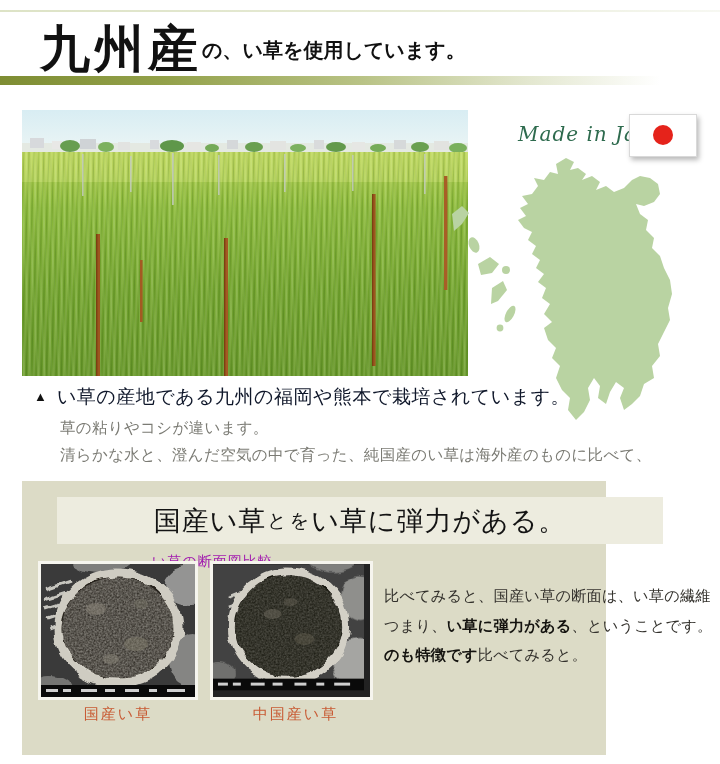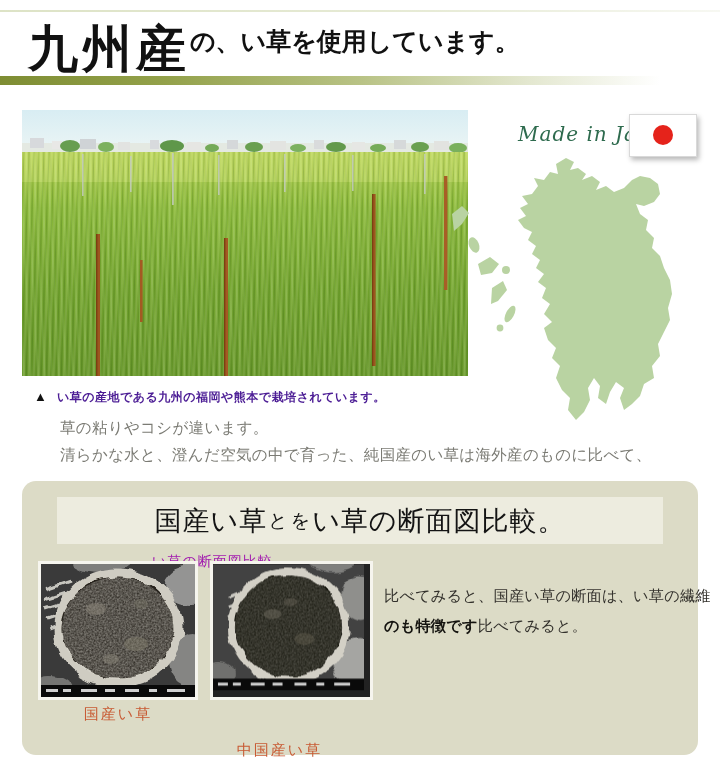--- a/index.html
+++ b/index.html
@@ -4,61 +4,61 @@
 <style>
   html,body{margin:0;padding:0;background:#ffffff;}
   #page{
     position:relative;width:720px;height:764px;margin:0 auto;
     background:#ffffff;overflow:hidden;
     font-family:"Liberation Sans","DejaVu Sans",sans-serif;
   }
   
   .top-rule{position:absolute;left:0;top:10px;width:720px;height:2px;
     background:linear-gradient(to right,#dde3c6 0%,#e7ebd6 60%,#f7f8f2 100%);}
-  .page-title{position:absolute;left:28px;top:14px;width:640px;height:62px;
+  .page-title{position:absolute;left:40px;top:14px;width:640px;height:62px;
     font-family:"DejaVu Serif","Liberation Serif",serif;color:#111;
     display:flex;align-items:flex-end;white-space:nowrap;}
   .title-main{font-size:50px;font-weight:600;letter-spacing:4px;line-height:1.1;}
-  .title-sub{font-size:25px;font-weight:600;letter-spacing:0;padding-bottom:18px;}
+  .title-sub{font-size:20px;font-weight:600;letter-spacing:0;padding-bottom:12px;}
   .accent-bar{position:absolute;left:0;top:76px;width:660px;height:9px;
     background:linear-gradient(to right,#7e8d33 0%,#93a14a 25%,#b9c386 55%,#e3e7cf 80%,#ffffff 100%);}
   
   .field-photo{position:absolute;left:22px;top:110px;width:446px;height:266px;overflow:hidden;}
   .made-in-japan{position:absolute;left:518px;top:122px;width:112px;
     font-family:"DejaVu Serif","Liberation Serif",serif;font-style:italic;
     font-size:20px;color:#2e6b4e;letter-spacing:1px;white-space:nowrap;}
   .japan-flag{position:absolute;left:629px;top:114px;width:66px;height:41px;
     background:#ffffff;border:1px solid #d9d9d9;
     box-shadow:2px 3px 5px rgba(0,0,0,0.28);}
   .japan-flag .sun{position:absolute;left:23px;top:10px;width:20px;height:20px;
     border-radius:50%;background:#e5231b;}
   .kyushu-map{position:absolute;left:448px;top:152px;width:262px;height:282px;}
   
   .origin-heading-row{position:absolute;left:34px;top:386px;width:650px;
     display:flex;align-items:flex-start;}
   .tri-icon{font-size:13px;color:#111;margin-right:10px;line-height:22px;}
-  .origin-heading{font-size:12px;font-weight:bold;color:#4c1d95;line-height:22px;letter-spacing:0.5px;}
+  .origin-heading{font-size:19px;font-weight:normal;color:#0f172a;line-height:22px;letter-spacing:0.5px;}
   .origin-body{position:absolute;left:60px;top:414px;width:620px;
     font-size:15.5px;color:#7b7b74;line-height:27px;letter-spacing:0.3px;}
   
-  .comparison-section{position:absolute;left:22px;top:481px;width:676px;height:274px;
-    background:#dcdbc6;border-radius:14px;}
+  .comparison-section{position:absolute;left:22px;top:481px;width:584px;height:274px;
+    background:#dcdbc6;}
   .comparison-title{position:absolute;left:35px;top:16px;width:606px;height:47px;
     background:#edecdf;display:flex;align-items:center;justify-content:center;
     font-family:"DejaVu Serif","Liberation Serif",serif;color:#141414;
     font-size:27px;letter-spacing:1px;white-space:nowrap;}
   .comparison-title .sm{font-size:19px;padding:0 1px;}
   .sem-caption{position:absolute;left:130px;top:72px;font-size:14px;color:#a21caf;letter-spacing:1px;}
   .sem-frame{position:absolute;top:80px;width:154px;height:133px;border:3px solid #f6f5ee;
     background:#222;}
   .sem-frame.left{left:16px;}
   .sem-frame.right{left:188px;width:157px;}
   .sem-label{position:absolute;top:224px;font-size:15px;color:#c85a33;letter-spacing:2px;text-align:center;}
   .sem-label.left{left:16px;width:160px;}
-  .sem-label.right{left:176px;width:163px;margin-top:36px;}
+  .sem-label.right{left:192px;width:163px;}
   .comparison-body{position:absolute;left:362px;top:100px;width:306px;
     font-size:15.2px;color:#33312c;line-height:29.5px;letter-spacing:0.2px;}
   .comparison-body .b{font-weight:bold;color:#14130f;}
   .comparison-body .line{white-space:nowrap;}
 </style>
 </head>
 <body>
 
 <div id="page">
 
@@ -191,21 +191,21 @@
   <div class="origin-body">
     <div>草の粘りやコシが違います。</div>
     <div>清らかな水と、澄んだ空気の中で育った、純国産のい草は海外産のものに比べて、</div>
   </div>
 
   <div class="comparison-section">
     <div class="comparison-title">
         <span>国産い草</span>
         <span class="sm">と</span>
         <span class="sm">を</span>
-        <span>い草の断面図比較。</span>
+        <span>い草に弾力がある。</span>
       </div>
     <div class="sem-caption">い草の断面図比較</div>
 
     <div class="sem-frame left">
       <svg width="154" height="133" viewBox="0 0 154 133">
         <rect width="154" height="133" fill="#3a3a3a"></rect>
         <g filter="url(#wobble)">
           <ellipse cx="150" cy="20" rx="26" ry="20" fill="#a5a5a3" opacity="0.85"></ellipse>
           <ellipse cx="150" cy="96" rx="22" ry="26" fill="#999996" opacity="0.8"></ellipse>
           <ellipse cx="10" cy="124" rx="20" ry="12" fill="#8f8f8c" opacity="0.7"></ellipse>
@@ -277,17 +277,18 @@
           <rect x="122" y="119" width="16" height="3"></rect>
         </g>
       </svg>
     </div>
 
     <div class="sem-label left">国産い草</div>
     <div class="sem-label right">中国産い草</div>
 
     <div class="comparison-body">
       <div class="line"><span>比べてみると、国産い草の断面は、い草の繊維</span></div>
+      <div class="line"><span>つまり、</span><span class="b">い草に弾力がある</span><span>、ということです。</span></div>
       <div class="line"><span class="b">のも特徴です</span><span>比べてみると。</span></div>
     </div>
   </div>
 
 </div>
 
 </body></html>

